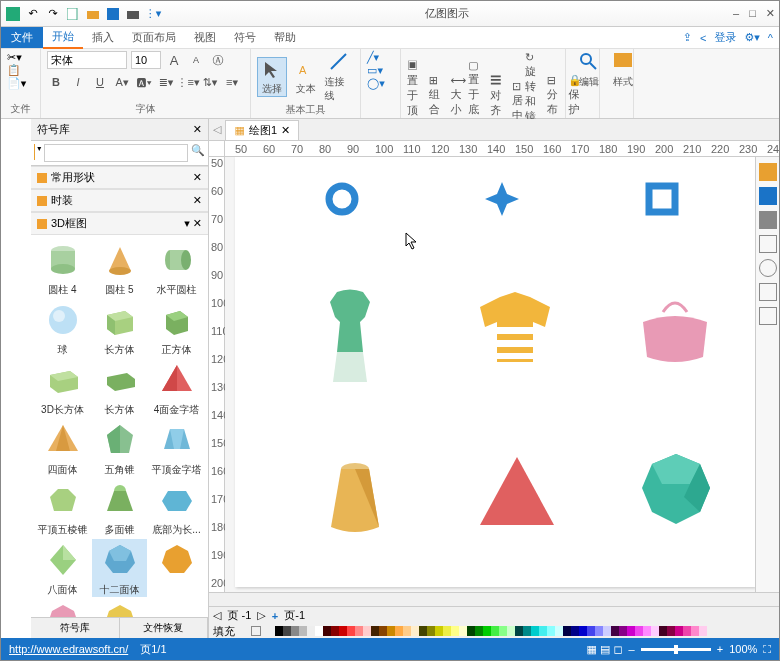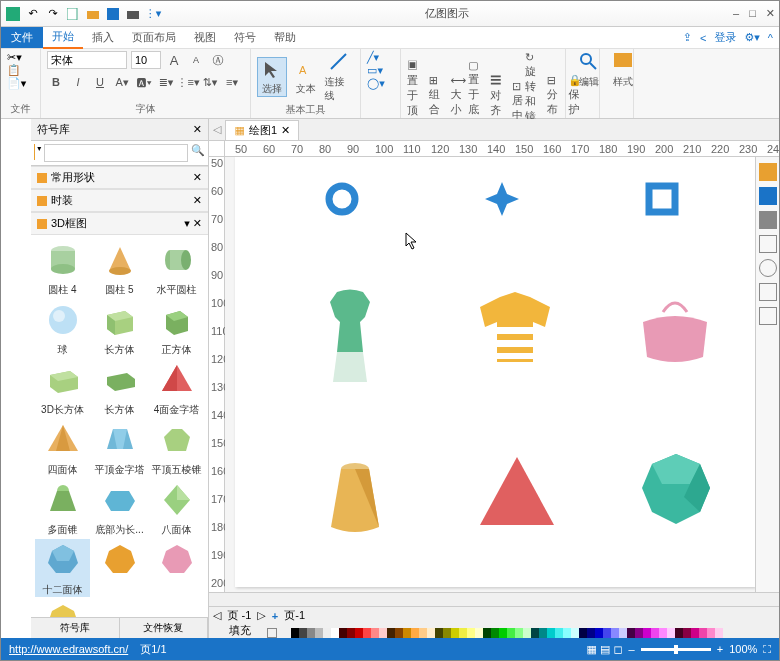--- a/index.html
+++ b/index.html
@@ -45,21 +45,21 @@
 .ruler-h{height:16px;background:#fff;border-bottom:1px solid #ccc;position:relative;overflow:hidden;font-size:8px;color:#666;}
 .ruler-h span{position:absolute;top:2px;}
 .ruler-v{width:16px;background:#fff;border-right:1px solid #ccc;position:relative;font-size:8px;color:#666;}
 .ruler-v span{position:absolute;left:2px;writing-mode:horizontal-tb;}
 .canvas{flex:1;background:#f5f5f5;position:relative;overflow:hidden;}
 .paper{position:absolute;left:10px;top:0;width:520px;height:430px;background:#fff;box-shadow:1px 1px 3px rgba(0,0,0,0.2);}
 .canvas-item{position:absolute;}
 .rtoolbar{width:24px;background:#f7f7f7;border-left:1px solid #ccc;display:flex;flex-direction:column;gap:6px;align-items:center;padding-top:6px;}
 .rtoolbar div{width:18px;height:18px;}
 .page-tabs{height:18px;background:#f0f0f0;border-top:1px solid #ccc;display:flex;align-items:center;padding:0 4px;gap:6px;font-size:10px;}
-.color-bar{height:14px;background:#f0f0f0;display:flex;align-items:flex-end;padding:0 20px;gap:12px;overflow:hidden;}
+.color-bar{height:14px;background:#f0f0f0;display:flex;align-items:center;padding:0 4px;gap:12px;overflow:hidden;}
 .color-sw{width:8px;height:10px;}
 .statusbar{height:22px;background:#1a73c7;color:#fff;display:flex;align-items:center;padding:0 8px;gap:12px;font-size:10px;}
 .statusbar a{color:#fff;text-decoration:underline;}
 .zoom{margin-left:auto;display:flex;align-items:center;gap:6px;}
 .scrollbar-h{height:14px;background:#f0f0f0;border-top:1px solid #ccc;}
 </style>
 </head>
 <body>
 
 <div class="titlebar">
@@ -329,20 +329,29 @@
           <div class="shape-label">4面金字塔</div>
         </div>
         <div class="shape-cell">
           <div class="shape-thumb">
             <svg width="38" height="38">
               <path d="M19 4 L34 30 L4 30 Z" fill="#e8b060"></path>
               <path d="M19 4 L26 30 L12 30 Z" fill="#d89a40"></path>
             </svg>
           </div>
           <div class="shape-label">四面体</div>
+        </div>
+        <div class="shape-cell">
+          <div class="shape-thumb">
+            <svg width="38" height="38">
+              <path d="M19 4 L32 14 L28 32 L10 32 L6 14 Z" fill="#88c090"></path>
+              <path d="M19 4 L19 32 L10 32 L6 14 Z" fill="#6ab075"></path>
+            </svg>
+          </div>
+          <div class="shape-label">五角锥</div>
         </div>
         <div class="shape-cell">
           <div class="shape-thumb">
             <svg width="38" height="38">
               <path d="M12 8 L26 8 L32 28 L6 28 Z" fill="#70b8d8"></path>
               <path d="M12 8 L26 8 L22 28 L16 28 Z" fill="#90cde8"></path>
             </svg>
           </div>
           <div class="shape-label">平顶金字塔</div>
         </div>

